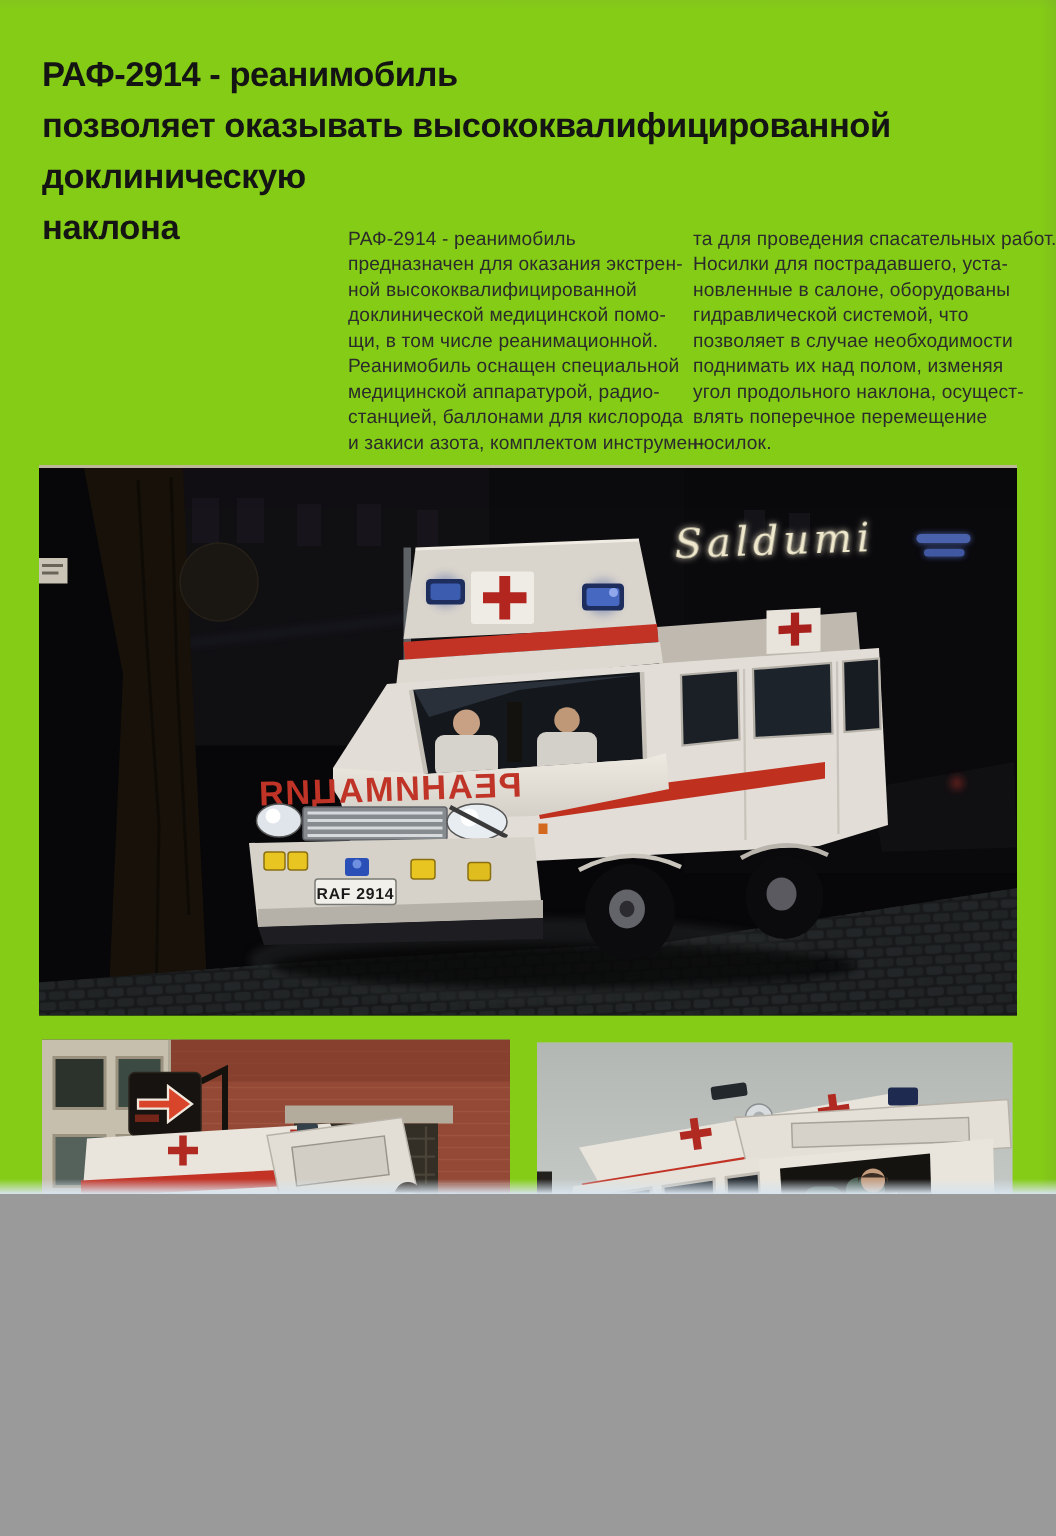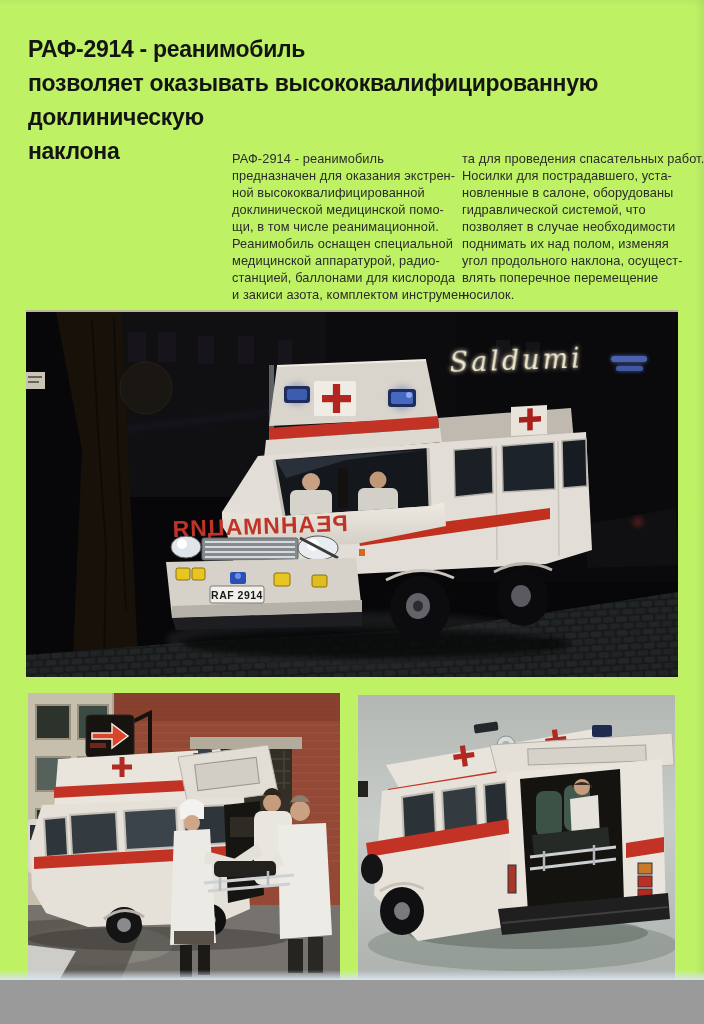--- a/index.html
+++ b/index.html
@@ -1,18 +1,18 @@
 <!DOCTYPE html>
 <html><head>
 <meta charset="utf-8">
 <style>
   html,body{margin:0;padding:0;background:#9a9a9a;}
   .page{
-    position:relative;width:704px;height:980px;margin:0 auto;
-    background:#bef264;overflow:hidden;
+    position:relative;width:704px;height:796px;margin:0 auto;
+    background:#84cc16;overflow:hidden;
     font-family:"Liberation Sans","DejaVu Sans",sans-serif;
   }
   .page-title{
     position:absolute;left:28px;top:32px;width:660px;
     font-size:23px;font-weight:700;color:#141414;
     line-height:34px;letter-spacing:-0.3px;
   }
   .bodycol{
     position:absolute;top:150px;width:248px;
     font-size:12.8px;line-height:17px;color:#2b2b2b;
@@ -32,21 +32,21 @@
   .edge-top{position:absolute;left:0;right:0;top:0;height:6px;
     background:linear-gradient(rgba(120,120,110,0.08),rgba(255,255,255,0));}
 </style>
 </head>
 <body>
 
 <div class="page">
 
   <div class="page-title">
     <div>РАФ-2914 - реанимобиль</div>
-    <div>позволяет оказывать высококвалифицированную доклиническую</div>
+    <div>позволяет оказывать высококвалифицированной доклиническую</div>
     <div>наклона</div>
   </div>
 
   <div class="bodycol col-left">РАФ-2914 - реанимобиль
 предназначен для оказания экстрен-
 ной высококвалифицированной
 доклинической медицинской помо-
 щи, в том числе реанимационной.
 Реанимобиль оснащен специальной
 медицинской аппаратурой, радио-

